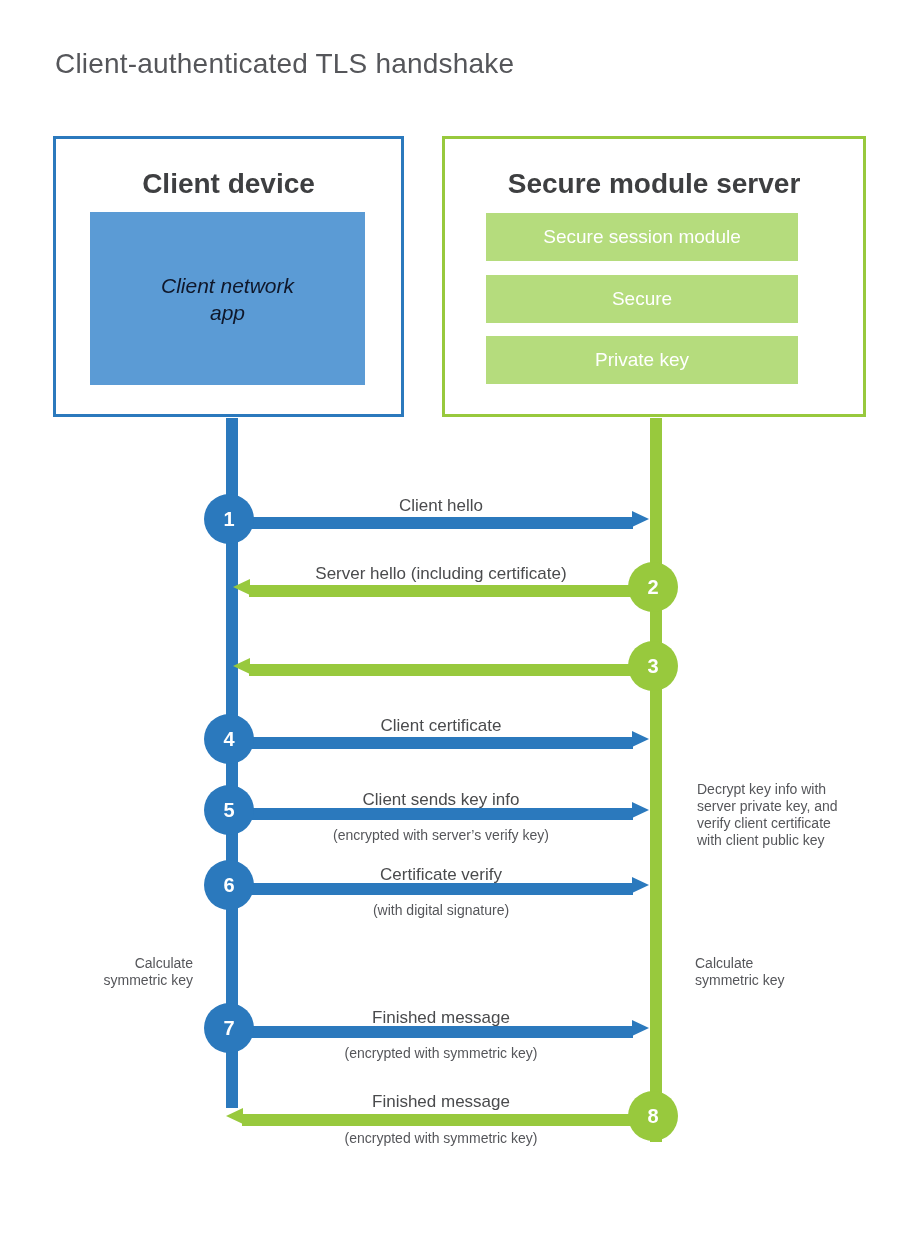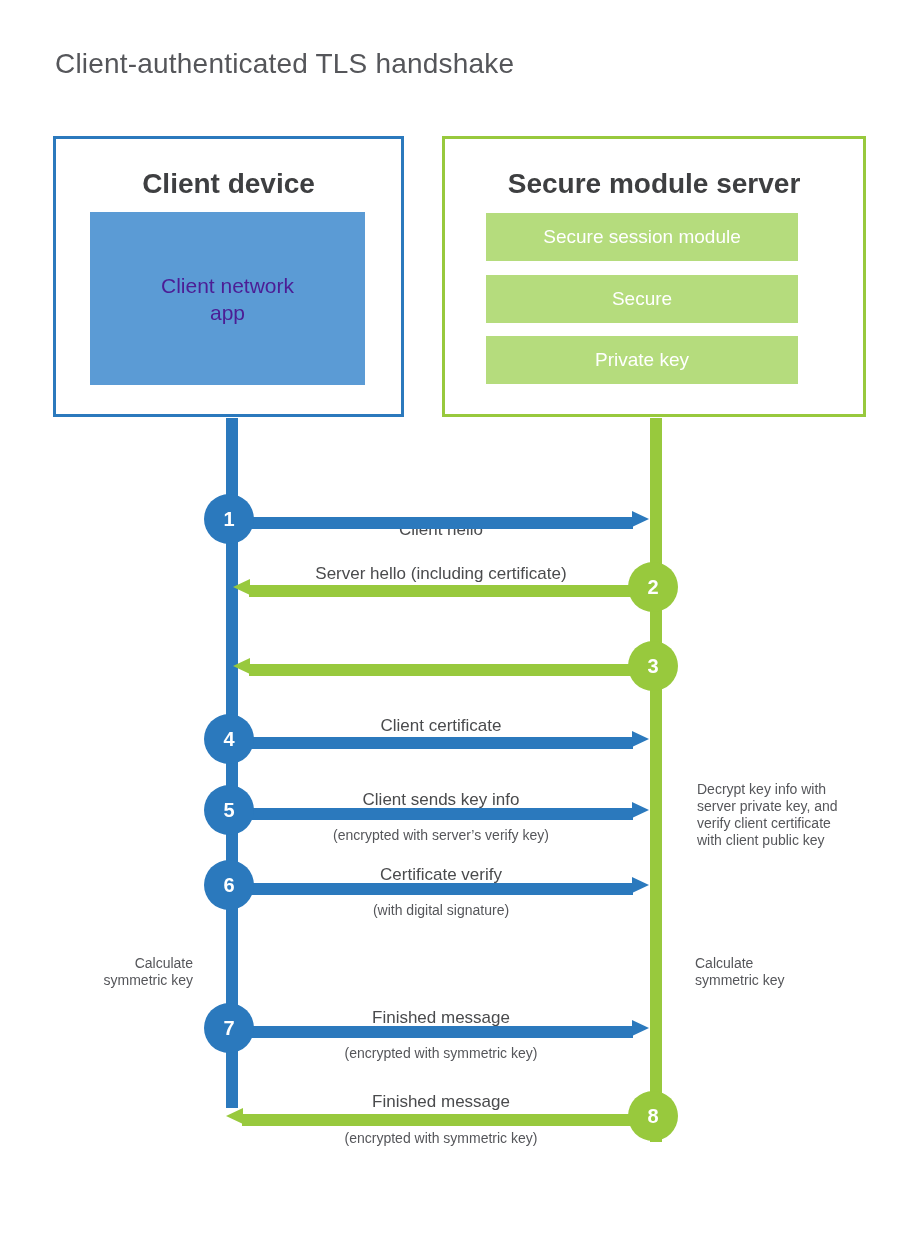--- a/index.html
+++ b/index.html
@@ -41,21 +41,21 @@
   }
   .actor-title.client{left:41px;width:351px;}
   .actor-title.server{left:430px;width:424px;}
   .app-box{
     left:78px;top:200px;width:275px;height:173px;
     background:var(--blue-light);
     display:flex;align-items:center;justify-content:center;
   }
   .app-box .app-label{
     width:180px;text-align:center;
-    color:#4c1d95;font-size:21px;line-height:27px;
+    color:#0f172a;font-size:21px;line-height:27px;font-style:italic;
   }
   .module-bar{
     left:474px;width:312px;height:48px;
     background:var(--green-light);
     display:flex;align-items:center;justify-content:center;
     color:#ffffff;font-size:19px;
   }
   .lifeline{width:5px;top:406px;}
   .lifeline.client{left:214px;height:690px;background:var(--blue);}
   .lifeline.server{left:638px;height:724px;background:var(--green);}
@@ -107,21 +107,21 @@
 
   <div class="abs actor-box server"></div>
   <div class="abs actor-title server">Secure module server</div>
   <div class="abs module-bar" style="top:201px;">Secure session module</div>
   <div class="abs module-bar" style="top:263px;">Secure</div>
   <div class="abs module-bar" style="top:324px;">Private key</div>
 
   <div class="abs lifeline client"></div>
   <div class="abs lifeline server"></div>
 
-  <div class="abs msg-label" style="top:502px;text-align:center;">Client hello</div>
+  <div class="abs msg-label" style="top:478px;text-align:center;">Client hello</div>
   <div class="abs arrow blue right" style="left:217px;top:505px;width:404px;"></div>
   <div class="abs circle blue" style="top:482px;">1</div>
 
   <div class="abs msg-label" style="top:546px;">Server hello (including certificate)</div>
   <div class="abs arrow green left" style="left:237px;top:573px;width:404px;"></div>
   <div class="abs circle green" style="top:550px;">2</div>
 
   <div class="abs arrow green left" style="left:237px;top:652px;width:404px;"></div>
   <div class="abs circle green" style="top:629px;">3</div>
 

